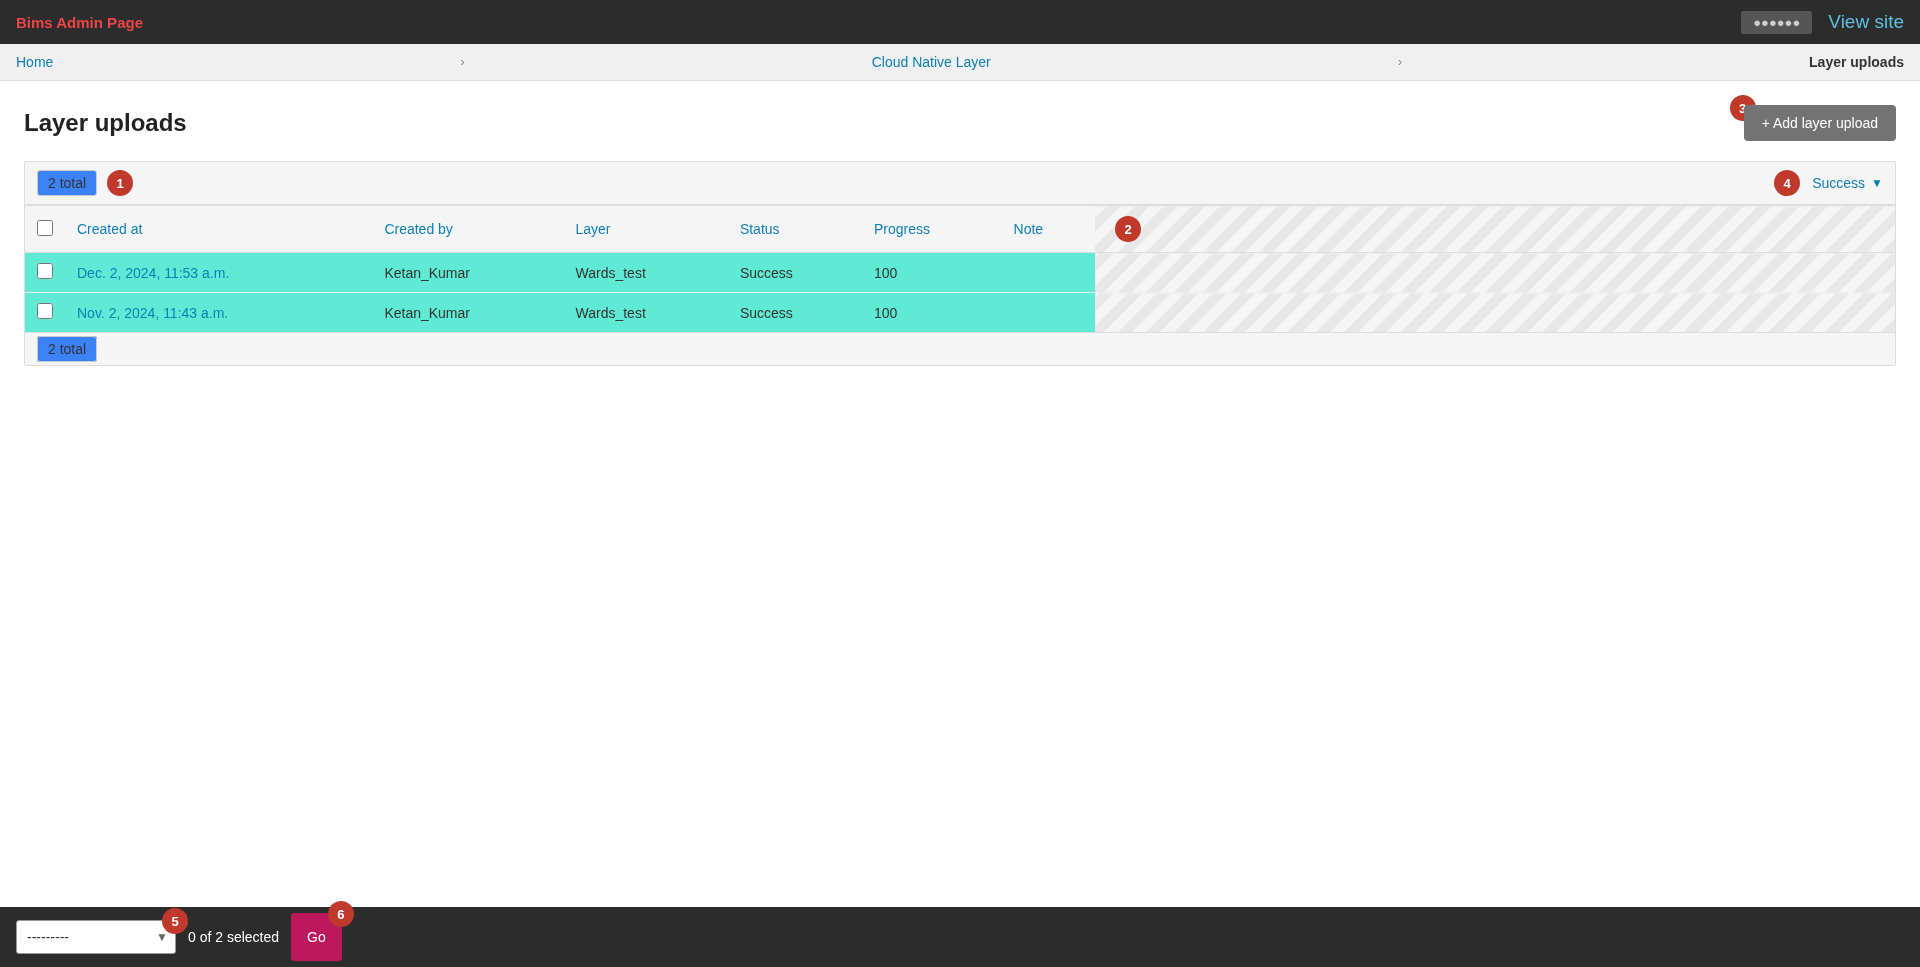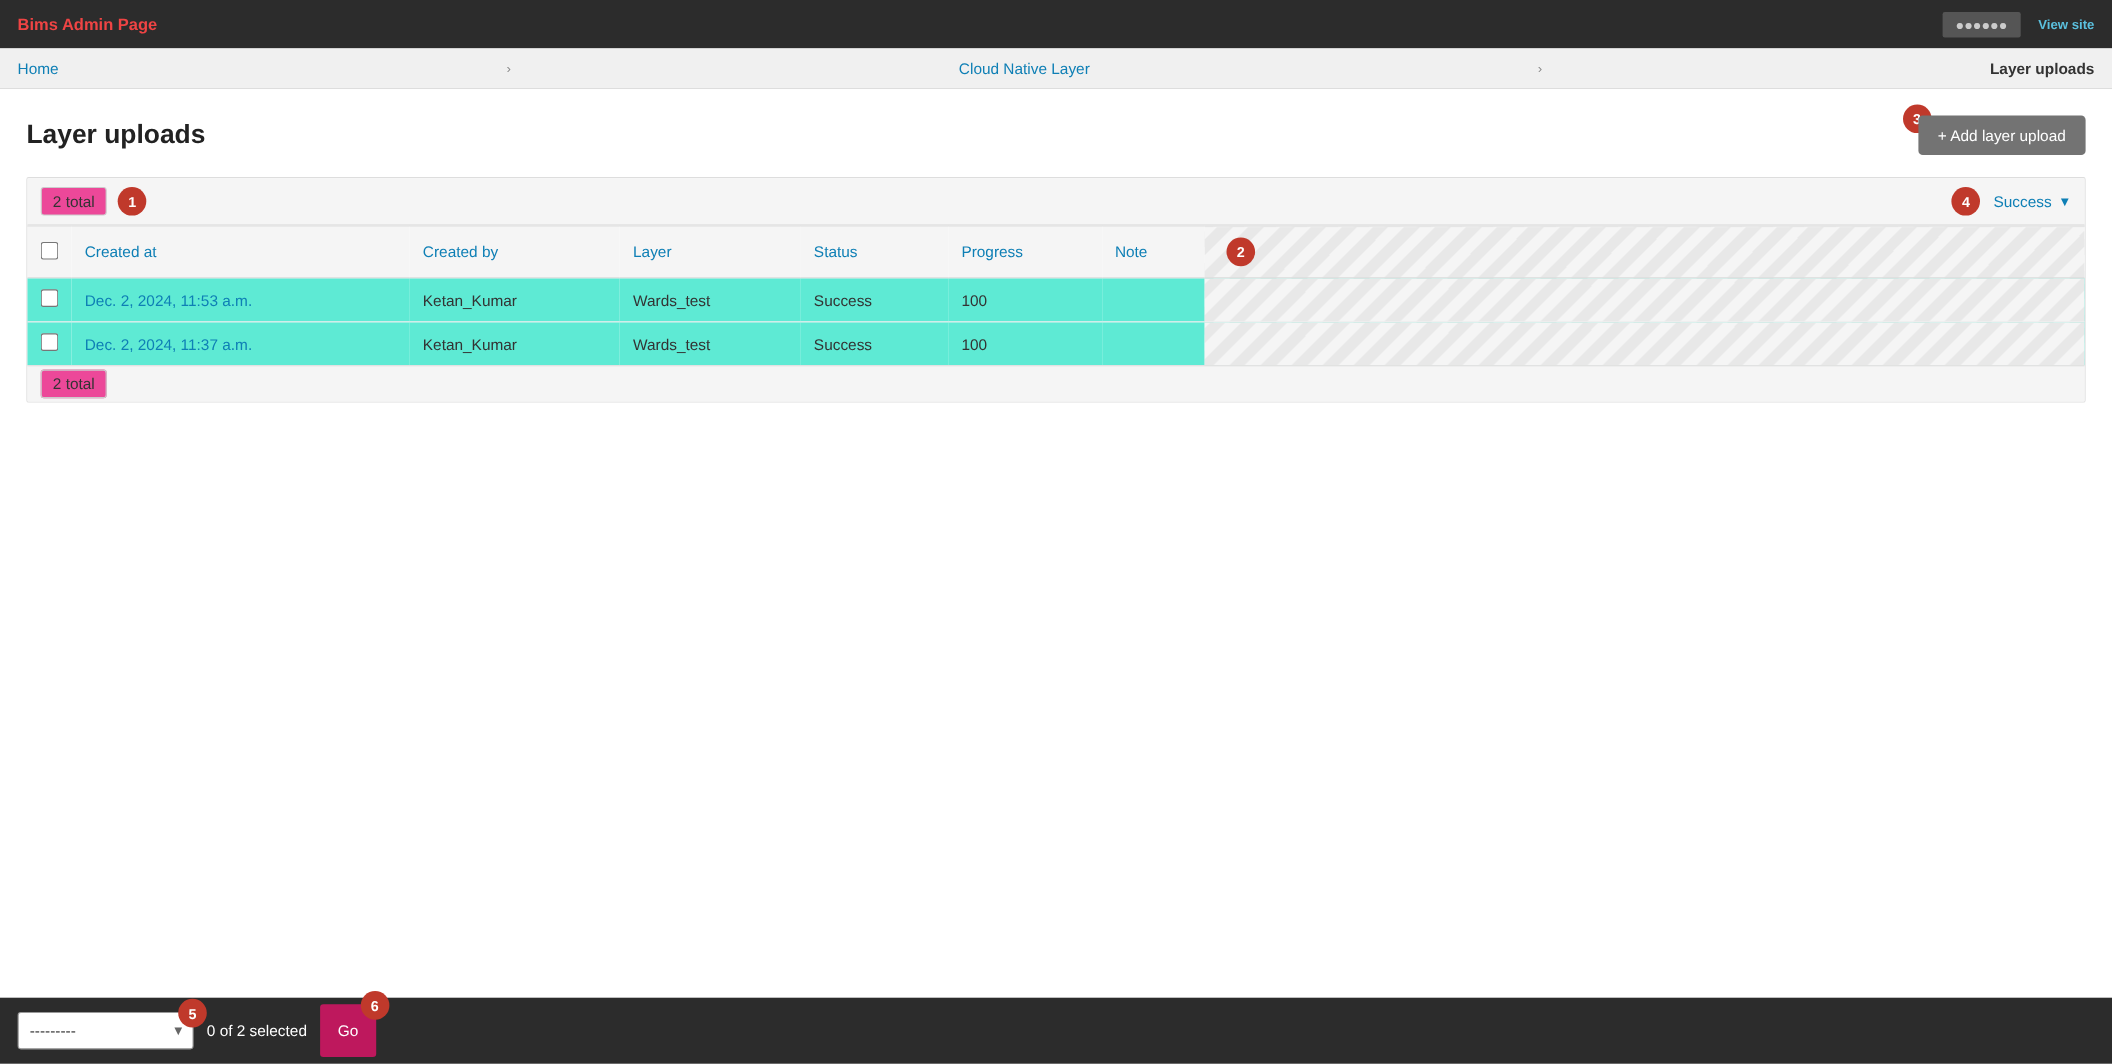--- a/index.html
+++ b/index.html
@@ -20,21 +20,21 @@
     .top-bar-right { display: flex; align-items: center; gap: 16px; }
     .top-bar-user-btn {
       background: #555;
       border: none;
       color: #ccc;
       padding: 4px 12px;
       cursor: pointer;
       font-size: 13px;
       border-radius: 2px;
     }
-    .top-bar-viewsite { color: #5bc0de; text-decoration: none; font-size: 12px; font-weight: bold; }
+    .top-bar-viewsite { color: #5bc0de; text-decoration: none; font-size: 19px; }
 
     
     .breadcrumb {
       background: #f0f0f0;
       border-bottom: 1px solid #ddd;
       padding: 10px 16px;
       display: flex;
       align-items: center;
       gap: 6px;
       font-size: 14px;
@@ -84,21 +84,21 @@
     .stats-bar {
       background: #f5f5f5;
       border-bottom: 1px solid #ddd;
       padding: 8px 12px;
       display: flex;
       align-items: center;
       justify-content: space-between;
     }
     .stats-left { display: flex; align-items: center; gap: 10px; }
     .total-label {
-      background: #ec4899;
+      background: #3b82f6;
       border: 1px solid #ccc;
       border-radius: 3px;
       padding: 4px 10px;
       font-size: 14px;
       color: #333;
     }
     .filter-btn {
       display: flex;
       align-items: center;
       gap: 6px;
@@ -308,21 +308,21 @@
           <td>100</td>
           <td></td>
           <td class="striped-area"></td>
         </tr>
 
         <tr class="table-row">
           <td class="checkbox-col">
             <input type="checkbox" style="">
           </td>
           <td>
-            <a href="#">Dec. 2, 2024, 11:37 a.m.</a>
+            <a href="#">Nov. 2, 2024, 11:43 a.m.</a>
           </td>
           <td>Ketan_Kumar</td>
           <td>Wards_test</td>
           <td>Success</td>
           <td>100</td>
           <td></td>
           <td class="striped-area"></td>
         </tr>
       </tbody>
     </table>

